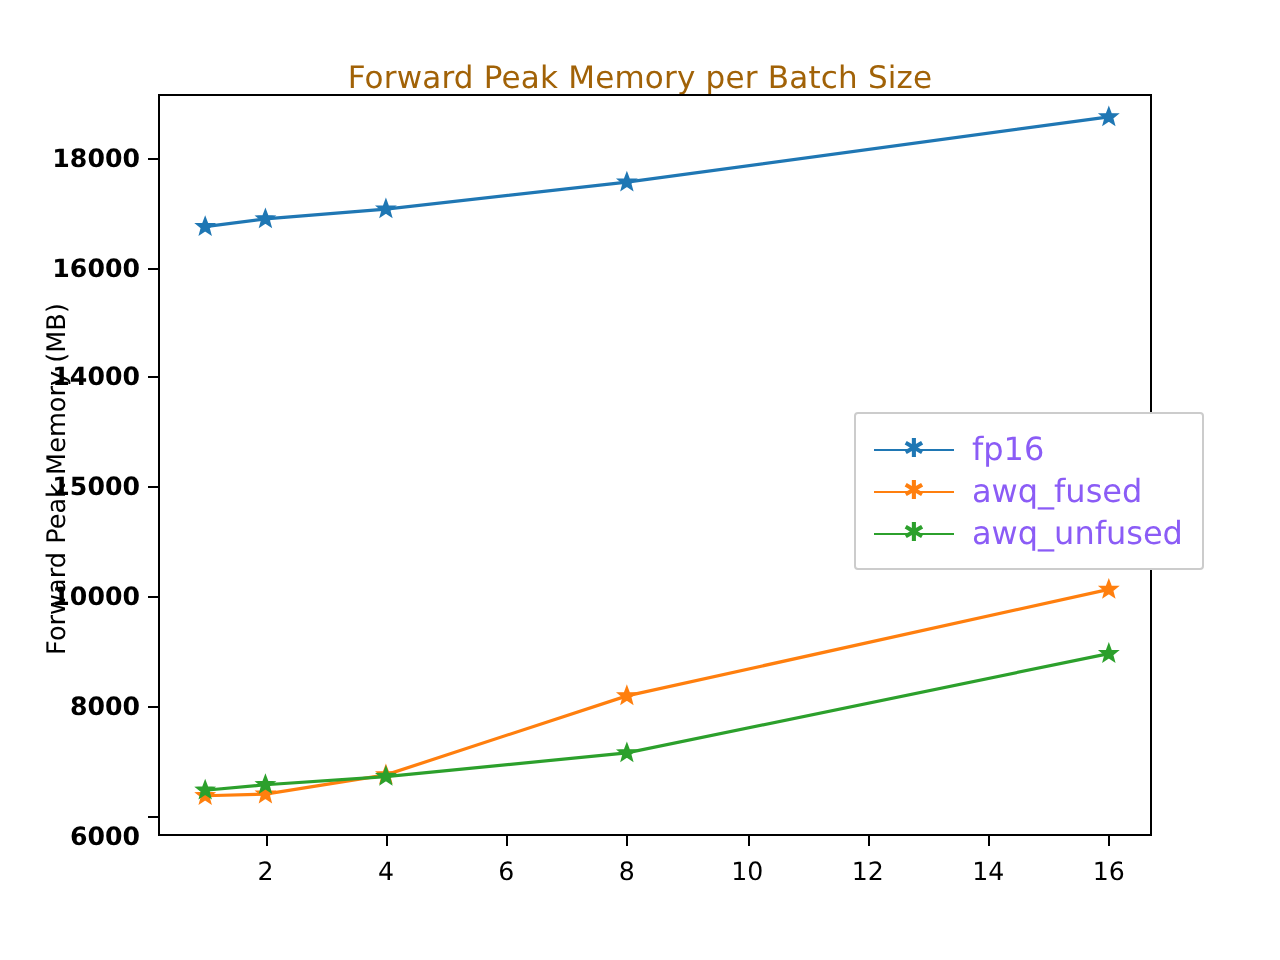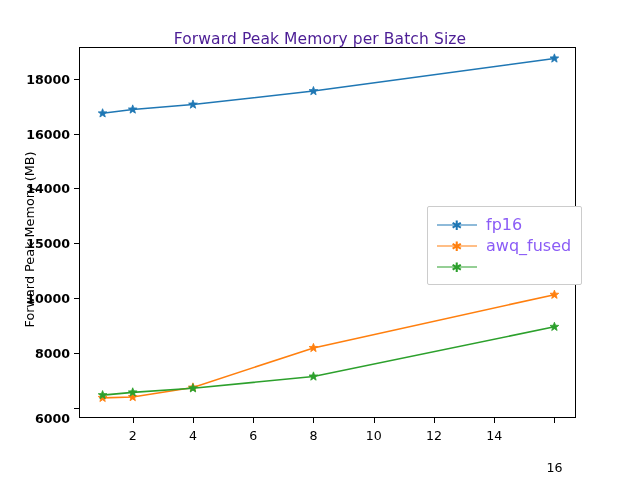--- a/index.html
+++ b/index.html
@@ -6,21 +6,21 @@
   body{
     width:640px;height:480px;background:#ffffff;
     font-family:"DejaVu Sans", sans-serif;
     overflow:hidden;
   }
   #figure{position:relative;width:640px;height:480px;background:#ffffff;}
 
   
   #chart-title{
     position:absolute;left:0;top:30px;width:640px;
-    text-align:center;font-size:15.5px;color:#4c1d95;
+    text-align:center;font-size:15.5px;color:#a16207;
     letter-spacing:0.1px;
   }
 
   
   #plot-area{
     position:absolute;left:79px;top:47px;width:497px;height:371px;
     border:1.1px solid #000;box-sizing:border-box;
   }
   #plot-inner{position:absolute;left:0;top:0;width:100%;height:100%;overflow:visible;}
 
@@ -107,21 +107,21 @@
           <div class="xlab" style="left: 173.197px; top: 380px;">6</div>
           <div class="xtick" style="left: 233.439px;"></div>
           <div class="xlab" style="left: 233.439px; top: 380px;">8</div>
           <div class="xtick" style="left: 293.682px;"></div>
           <div class="xlab" style="left: 293.682px; top: 380px;">10</div>
           <div class="xtick" style="left: 353.924px;"></div>
           <div class="xlab" style="left: 353.924px; top: 380px;">12</div>
           <div class="xtick" style="left: 414.167px;"></div>
           <div class="xlab" style="left: 414.167px; top: 380px;">14</div>
           <div class="xtick" style="left: 474.409px;"></div>
-          <div class="xlab" style="left: 474.409px; top: 380px; margin-top: 32px;">16</div>
+          <div class="xlab" style="left: 474.409px; top: 380px;">16</div>
         </div>
       <svg id="series-svg" viewBox="0 0 497 371" preserveAspectRatio="none">
           <polyline points="22.59,65.31 52.71,61.47 112.95,56.53 233.44,43.08 474.41,10.43" fill="none" stroke="#1f77b4" stroke-width="1.6"></polyline>
           <path d="M22.59 60.71 L23.73 63.75 L26.97 63.89 L24.43 65.91 L25.29 69.03 L22.59 67.24 L19.89 69.03 L20.75 65.91 L18.22 63.89 L21.46 63.75 Z" fill="#1f77b4" stroke="#1f77b4" stroke-width="0.8"></path>
           <path d="M52.71 56.87 L53.85 59.90 L57.09 60.05 L54.55 62.06 L55.42 65.19 L52.71 63.40 L50.01 65.19 L50.87 62.06 L48.34 60.05 L51.58 59.90 Z" fill="#1f77b4" stroke="#1f77b4" stroke-width="0.8"></path>
           <path d="M112.95 51.93 L114.09 54.97 L117.33 55.11 L114.79 57.13 L115.66 60.25 L112.95 58.46 L110.25 60.25 L111.12 57.13 L108.58 55.11 L111.82 54.97 Z" fill="#1f77b4" stroke="#1f77b4" stroke-width="0.8"></path>
           <path d="M233.44 38.48 L234.57 41.52 L237.81 41.66 L235.28 43.68 L236.14 46.80 L233.44 45.01 L230.74 46.80 L231.60 43.68 L229.06 41.66 L232.30 41.52 Z" fill="#1f77b4" stroke="#1f77b4" stroke-width="0.8"></path>
           <path d="M474.41 5.83 L475.54 8.86 L478.78 9.01 L476.25 11.02 L477.11 14.15 L474.41 12.36 L471.71 14.15 L472.57 11.02 L470.03 9.01 L473.27 8.86 Z" fill="#1f77b4" stroke="#1f77b4" stroke-width="0.8"></path>
           <polyline points="22.59,349.87 52.71,349.05 112.95,339.44 233.44,299.93 474.41,246.69" fill="none" stroke="#ff7f0e" stroke-width="1.6"></polyline>
           <path d="M22.59 345.27 L23.73 348.31 L26.97 348.45 L24.43 350.47 L25.29 353.59 L22.59 351.80 L19.89 353.59 L20.75 350.47 L18.22 348.45 L21.46 348.31 Z" fill="#ff7f0e" stroke="#ff7f0e" stroke-width="0.8"></path>
@@ -152,16 +152,17 @@
         <span class="legend-line" style="border-top-color:#ff7f0e"></span>
         <span class="legend-marker" style="color:#ff7f0e">✱</span>
       </span>
       <span class="legend-text">awq_fused</span>
     </div>
     <div class="legend-row">
       <span class="legend-swatch">
         <span class="legend-line" style="border-top-color:#2ca02c"></span>
         <span class="legend-marker" style="color:#2ca02c">✱</span>
       </span>
+      <span class="legend-text">awq_unfused</span>
     </div>
   </div>
 
 </div>
 
 </body></html>

